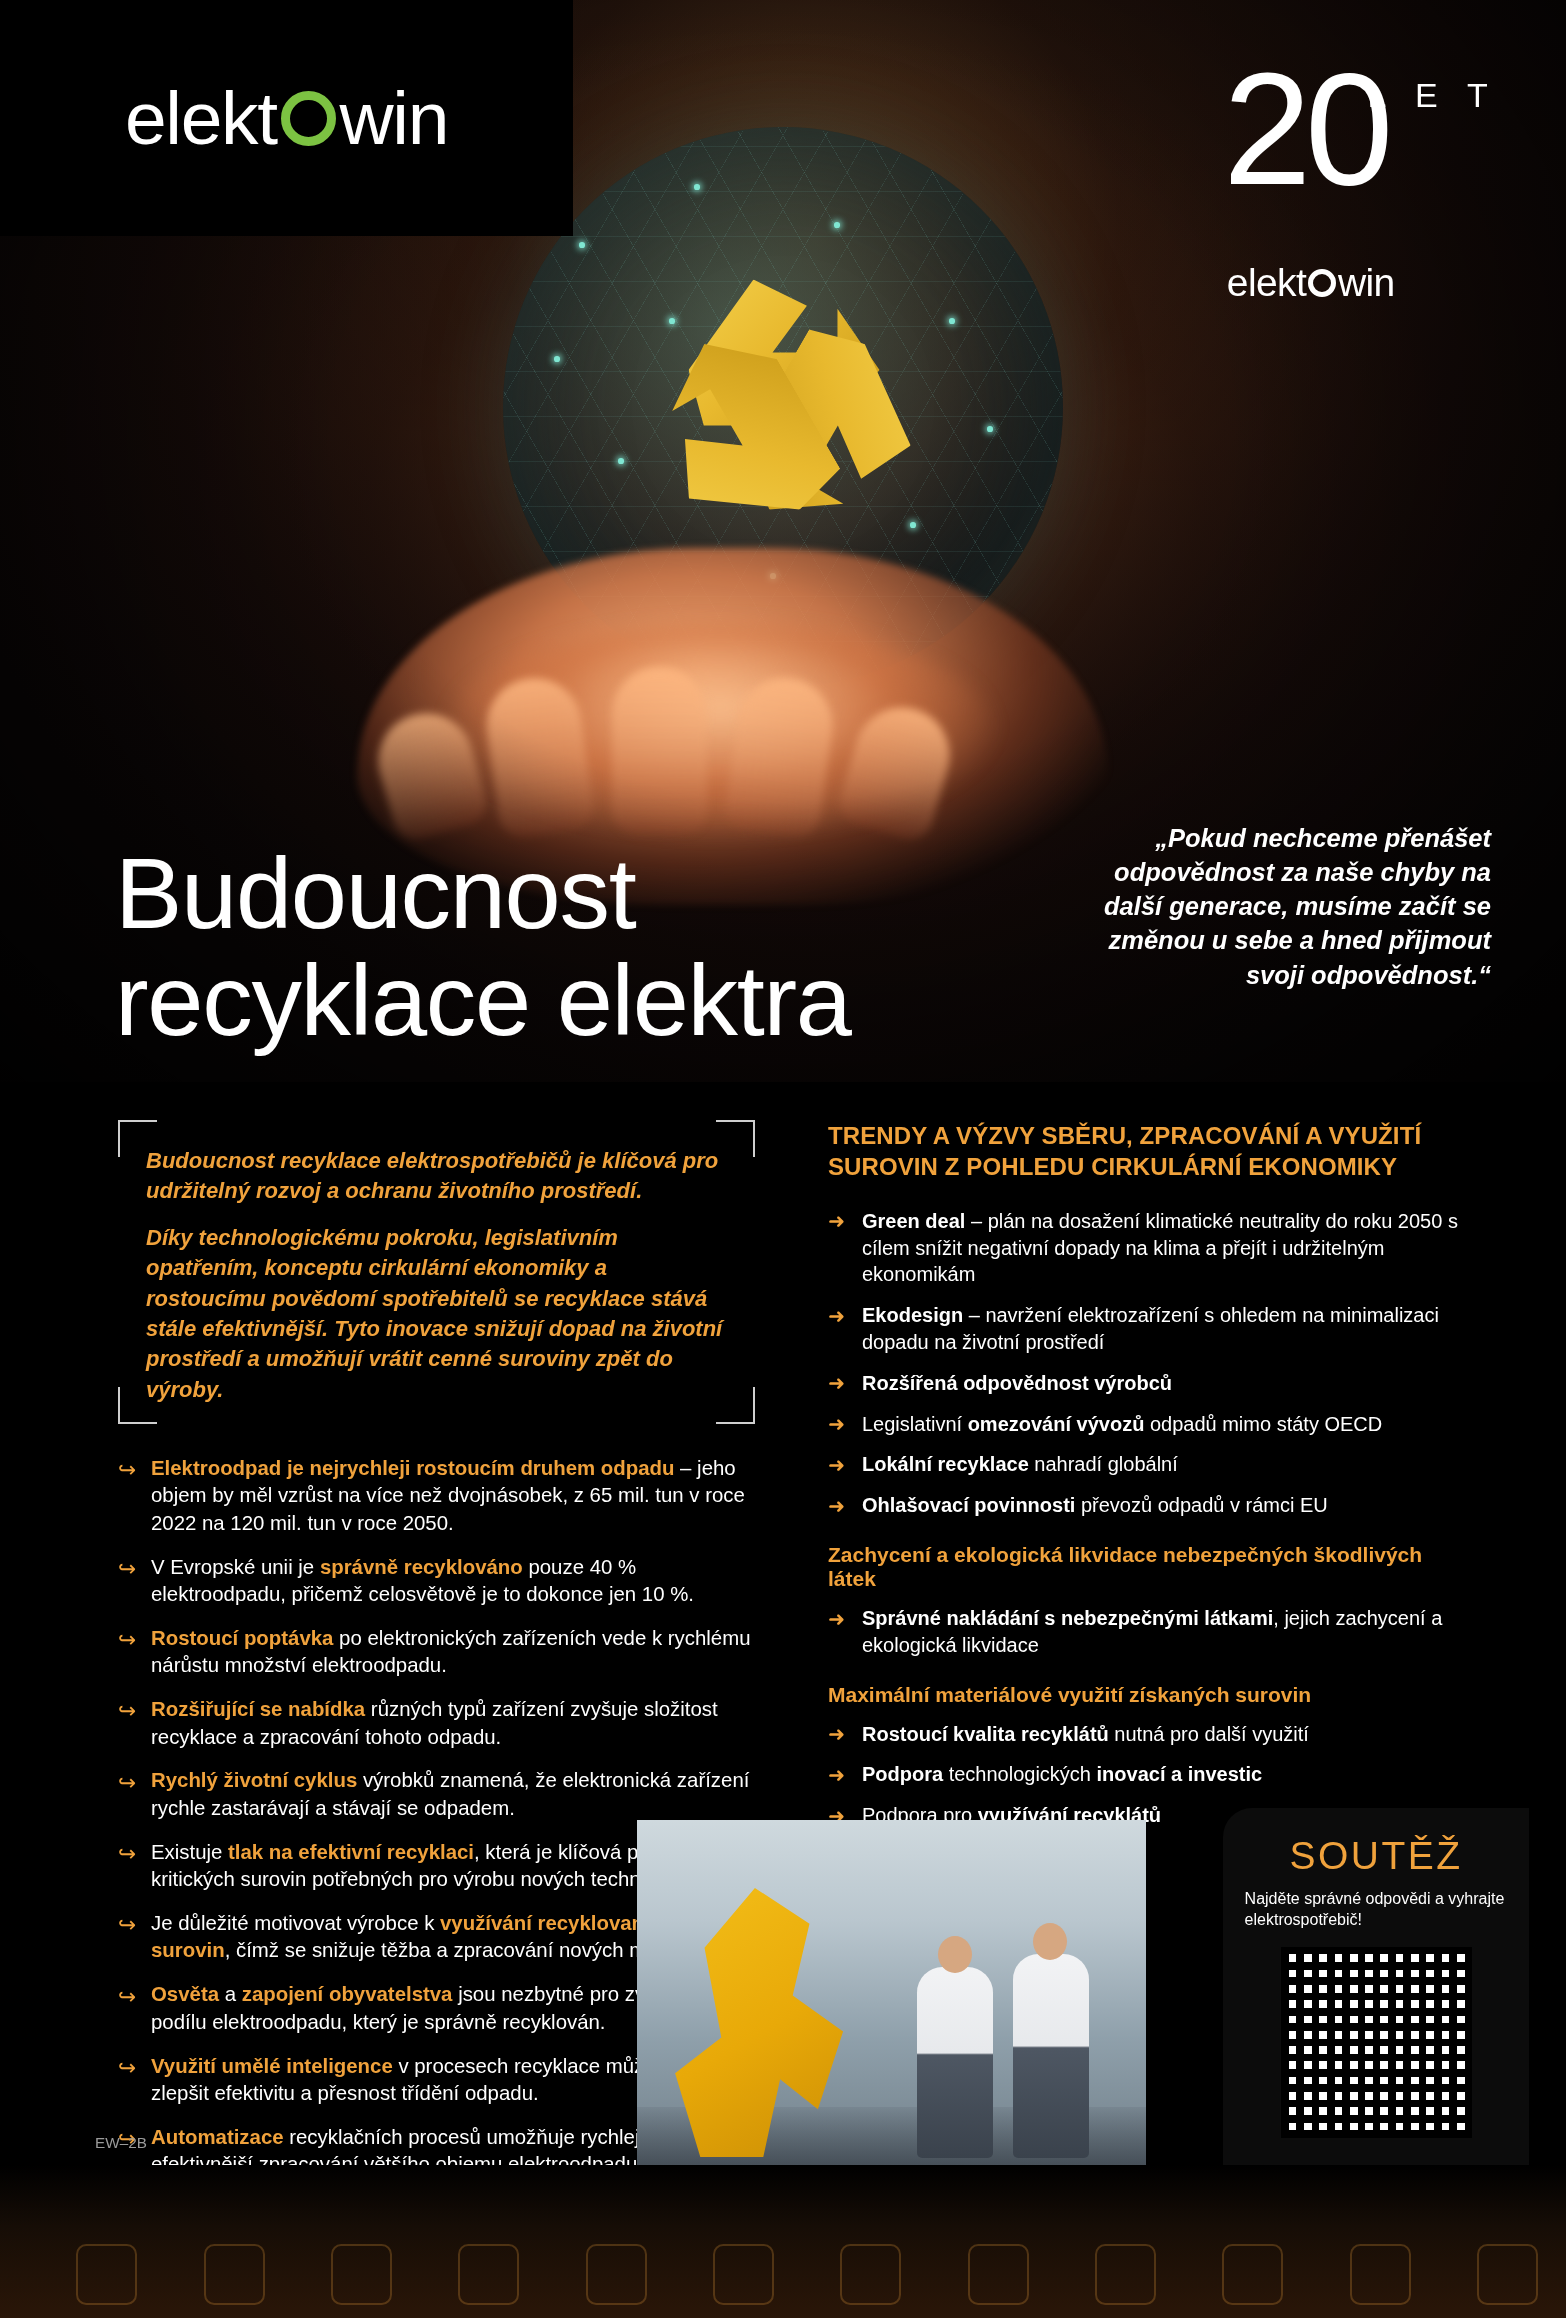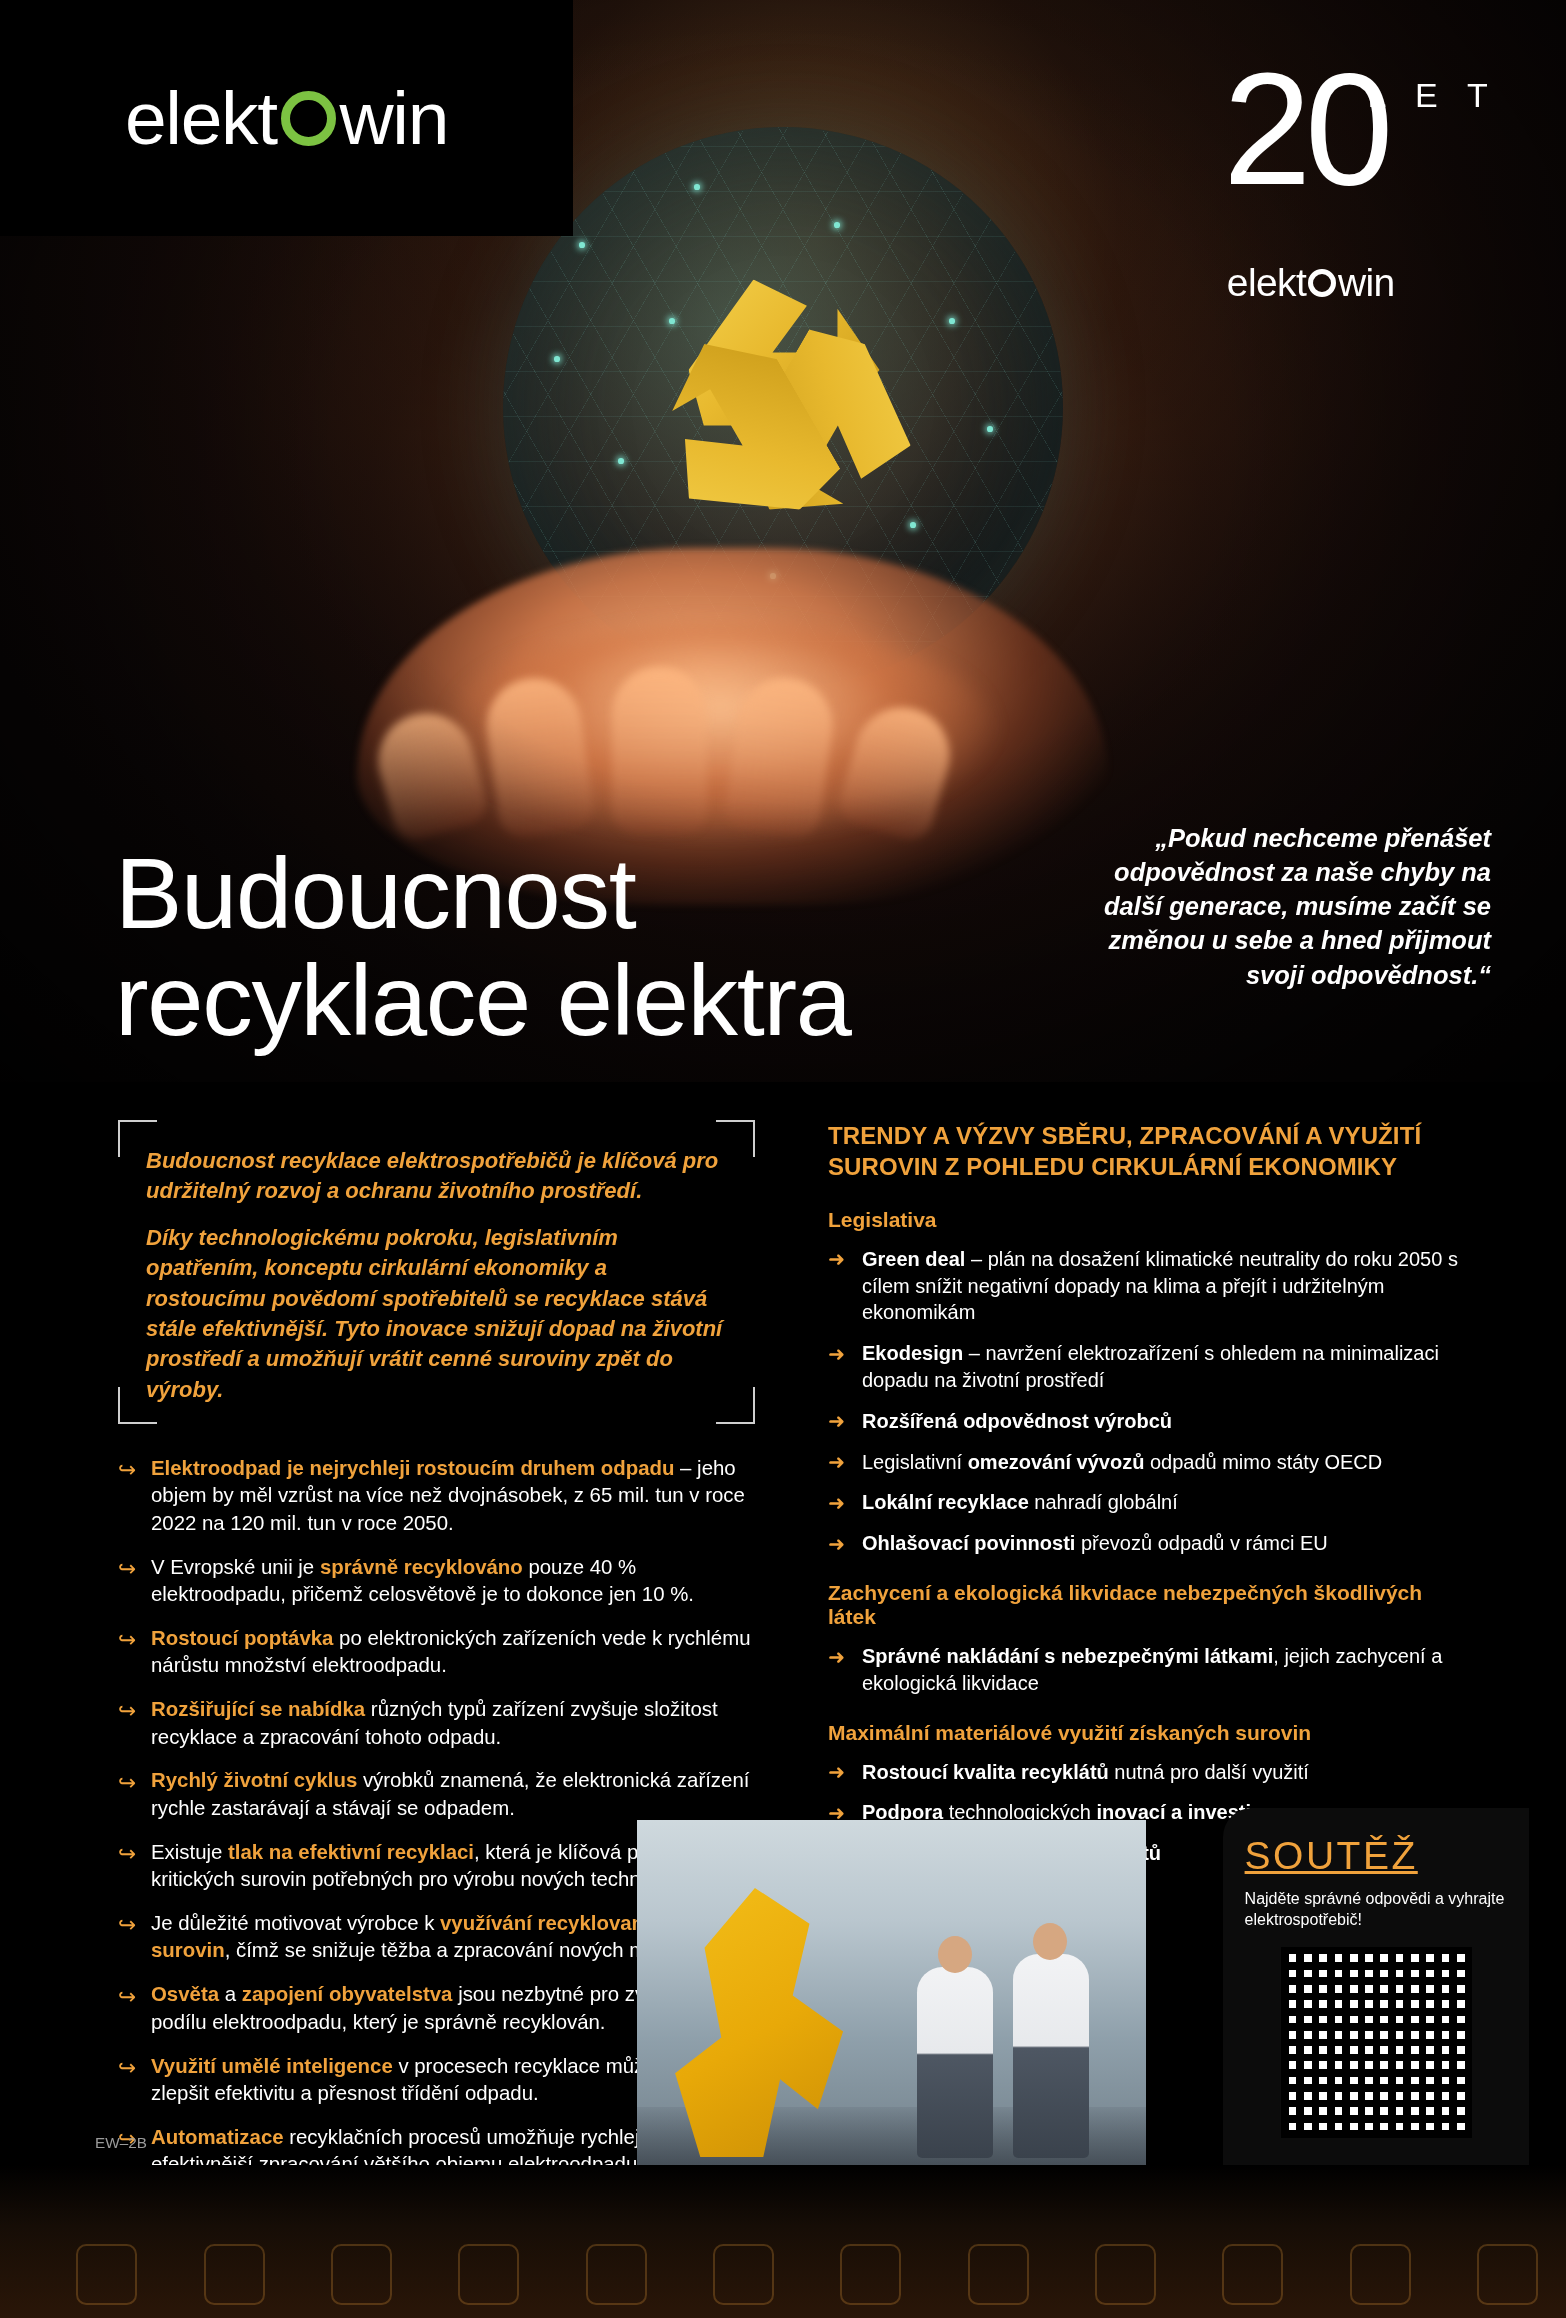--- a/index.html
+++ b/index.html
@@ -231,21 +231,21 @@
   
   .contest {
     position: absolute; right: 38px; top: 726px;
     width: 306px; height: 446px;
     background: #0c0c0c;
     border-radius: 29px 0 0 0;
     padding: 25.5px 21.6px;
     color: #fff;
   }
   .contest .c-title {
-    color: #f0a23c; font-size: 39px; letter-spacing: 2.5px; text-align: left; margin-bottom: 11.5px; text-decoration: underline;
+    color: #f0a23c; font-size: 39px; letter-spacing: 2.5px; text-align: center; margin-bottom: 11.5px;
   }
   .contest .c-text { font-size: 16px; line-height: 1.3; margin-bottom: 16.6px; }
   .qr {
     width: 191px; height: 191px; margin: 0 auto;
     background-color: #fff;
     background-image:
       repeating-linear-gradient(0deg, #000 0 7.6px, #fff 7.6px 15.3px),
       repeating-linear-gradient(90deg, #000 0 7.6px, rgba(255,255,255,0) 7.6px 15.3px);
     background-blend-mode: multiply;
   }
@@ -354,21 +354,20 @@
           <li><span class="arrow">↪</span><span class="hl">Osvěta</span><span class="wh"> a </span><span class="hl">zapojení obyvatelstva</span><span class="wh"> jsou nezbytné pro zvýšení podílu elektroodpadu, který je správně recyklován.</span></li>
           <li><span class="arrow">↪</span><span class="hl">Využití umělé inteligence</span><span class="wh"> v procesech recyklace může výrazně zlepšit efektivitu a přesnost třídění odpadu.</span></li>
           <li><span class="arrow">↪</span><span class="hl">Automatizace</span><span class="wh"> recyklačních procesů umožňuje rychlejší a efektivnější zpracování většího objemu elektroodpadu.</span></li>
           <li><span class="arrow">↪</span><span class="hl">Zabezpečení</span><span class="wh"> provozů a přepravy </span><span class="hl">proti požárům</span><span class="wh"> lithiových baterií je klíčové pro bezpečnou recyklaci elektroodpadu, protože tyto baterie mohou představovat vysoké riziko požáru.</span></li>
         </ul>
     </div>
 
     <div class="col-right">
       <div class="r-title">TRENDY A VÝZVY SBĚRU, ZPRACOVÁNÍ A VYUŽITÍ SUROVIN Z POHLEDU CIRKULÁRNÍ EKONOMIKY</div>
       <div id="right-sections">
-          <div class="r-sub first">Legislativa</div>
           <ul class="arrows">
             <li><span class="arr">➜</span><span class="b">Green deal</span><span> – plán na dosažení klimatické neutrality do roku 2050 s cílem snížit negativní dopady na klima a přejít i udržitelným ekonomikám</span></li>
             <li><span class="arr">➜</span><span class="b">Ekodesign</span><span> – navržení elektrozařízení s ohledem na minimalizaci dopadu na životní prostředí</span></li>
             <li><span class="arr">➜</span><span class="b">Rozšířená odpovědnost výrobců</span></li>
             <li><span class="arr">➜</span><span>Legislativní </span><span class="b">omezování vývozů</span><span> odpadů mimo státy OECD</span></li>
             <li><span class="arr">➜</span><span class="b">Lokální recyklace</span><span> nahradí globální</span></li>
             <li><span class="arr">➜</span><span class="b">Ohlašovací povinnosti</span><span> převozů odpadů v rámci EU</span></li>
           </ul>
           <div class="r-sub">Zachycení a ekologická likvidace nebezpečných škodlivých látek</div>
           <ul class="arrows">

